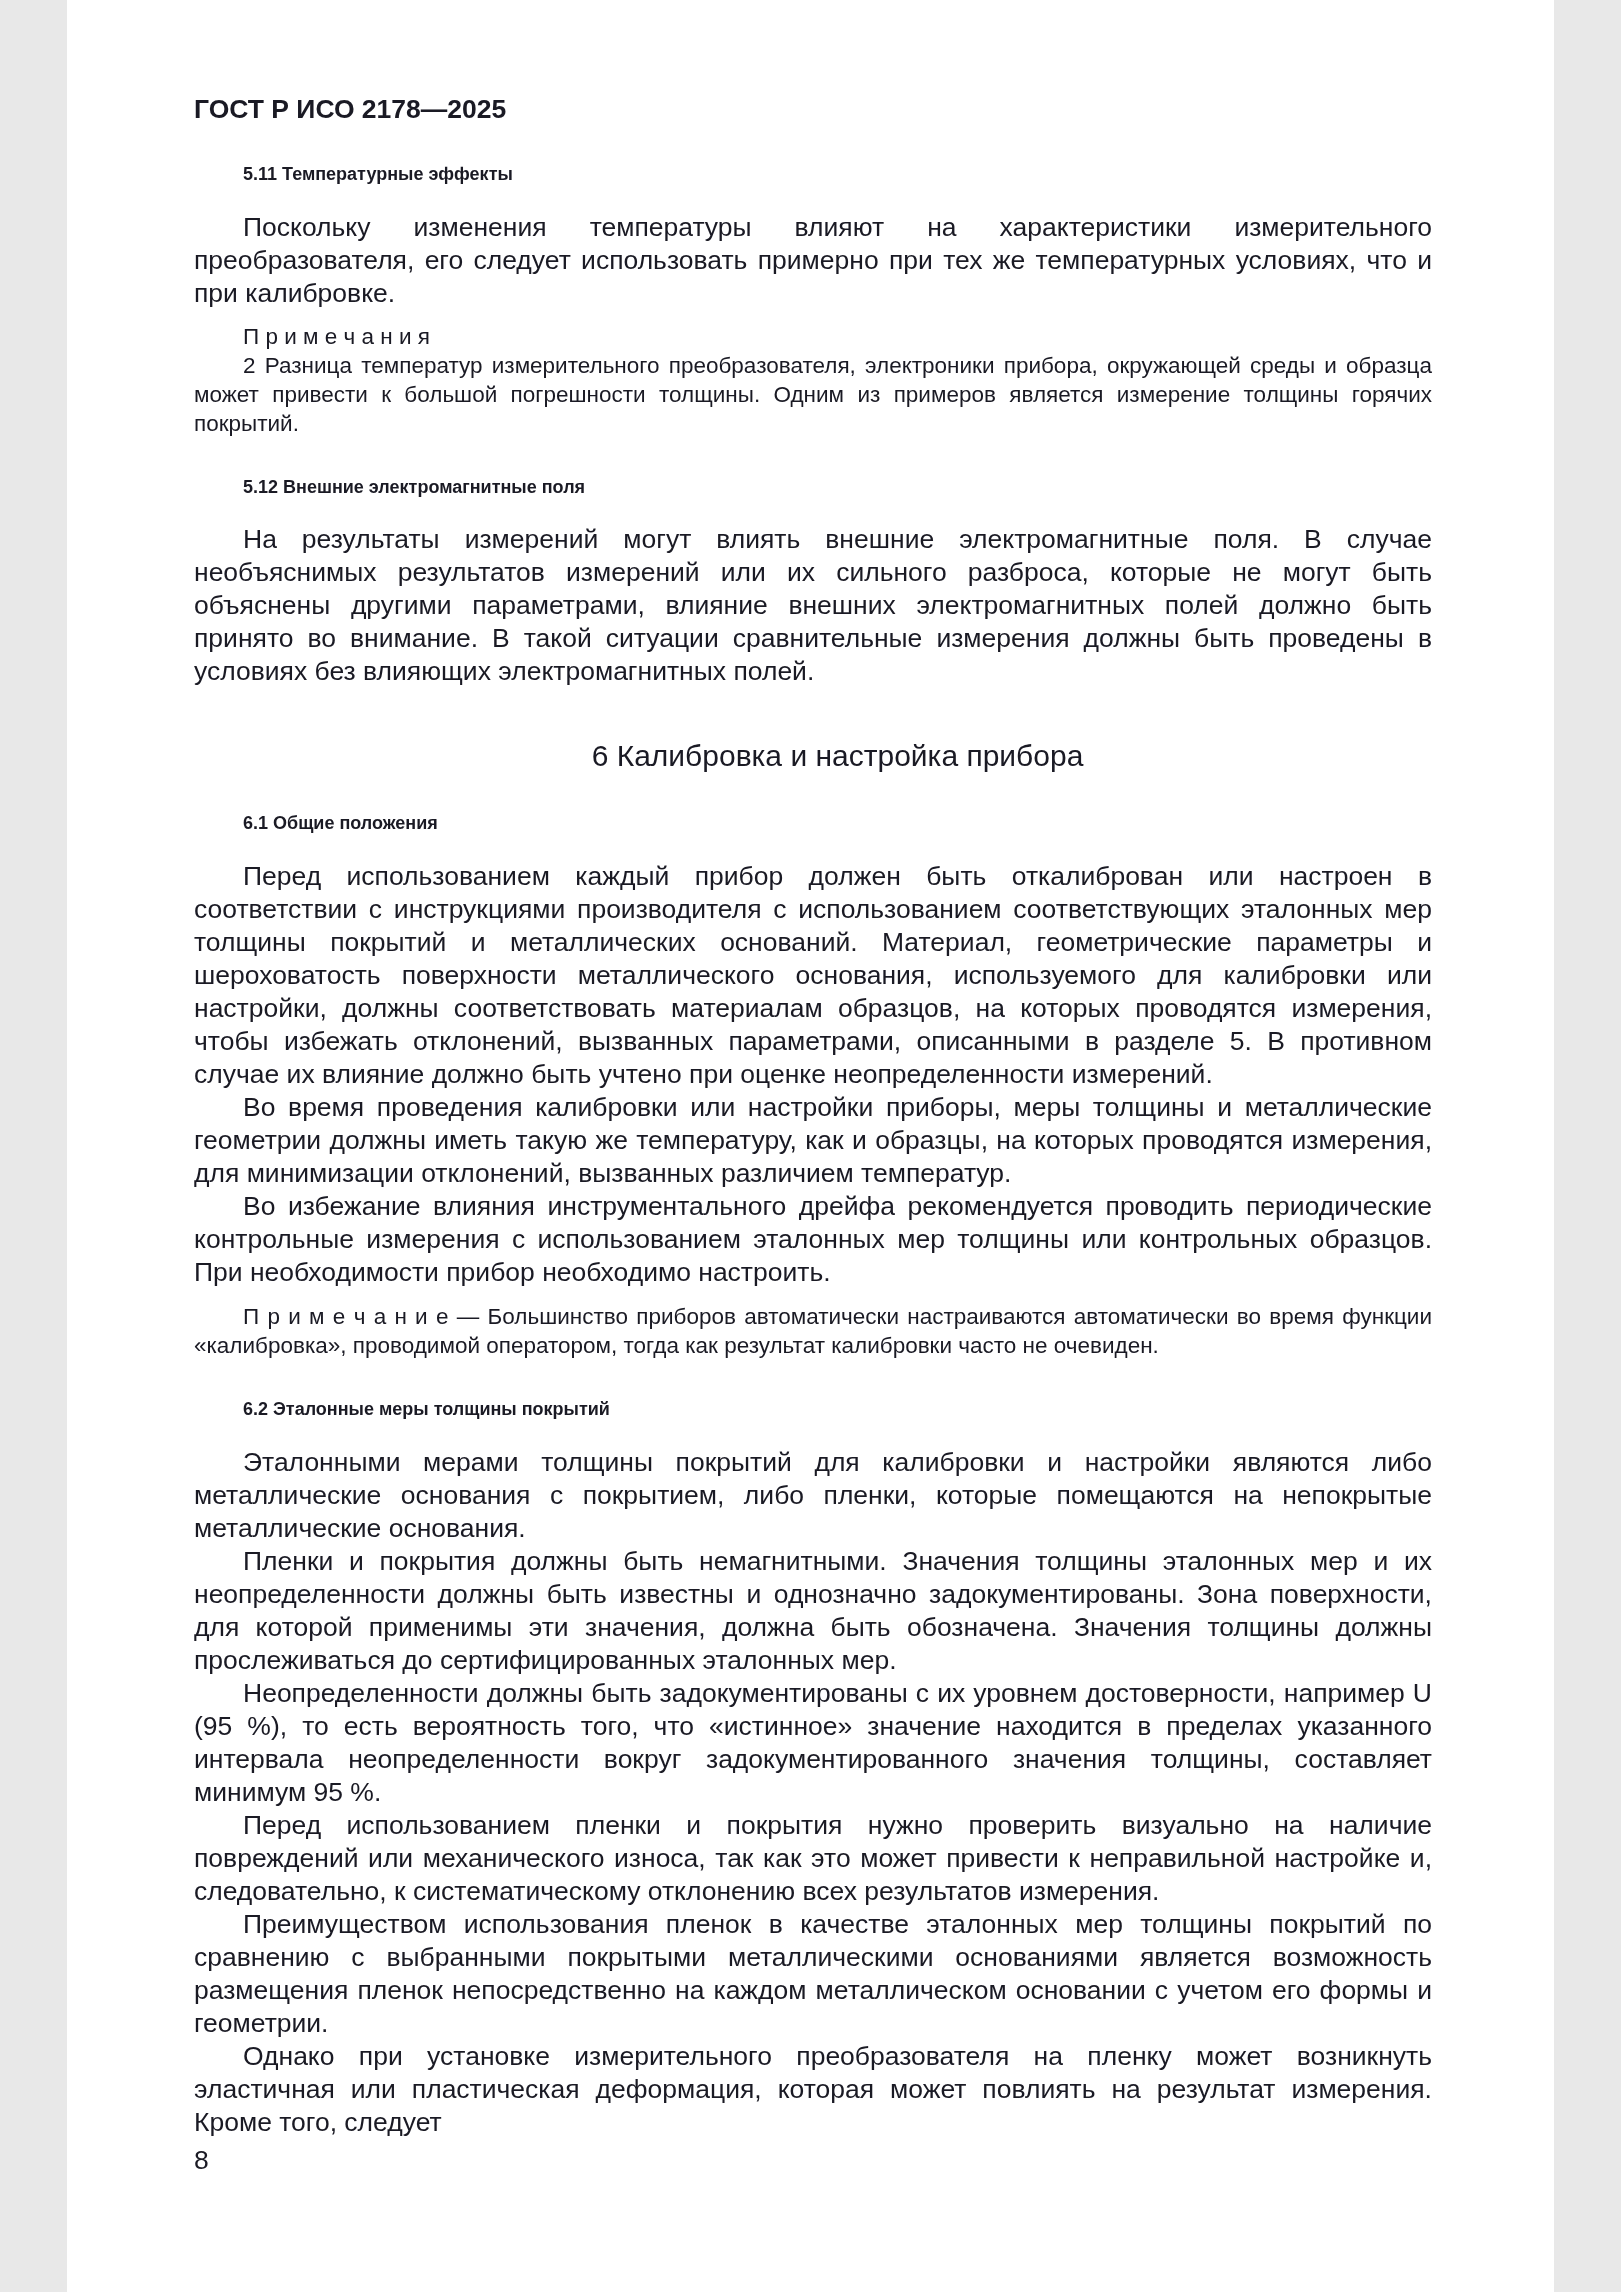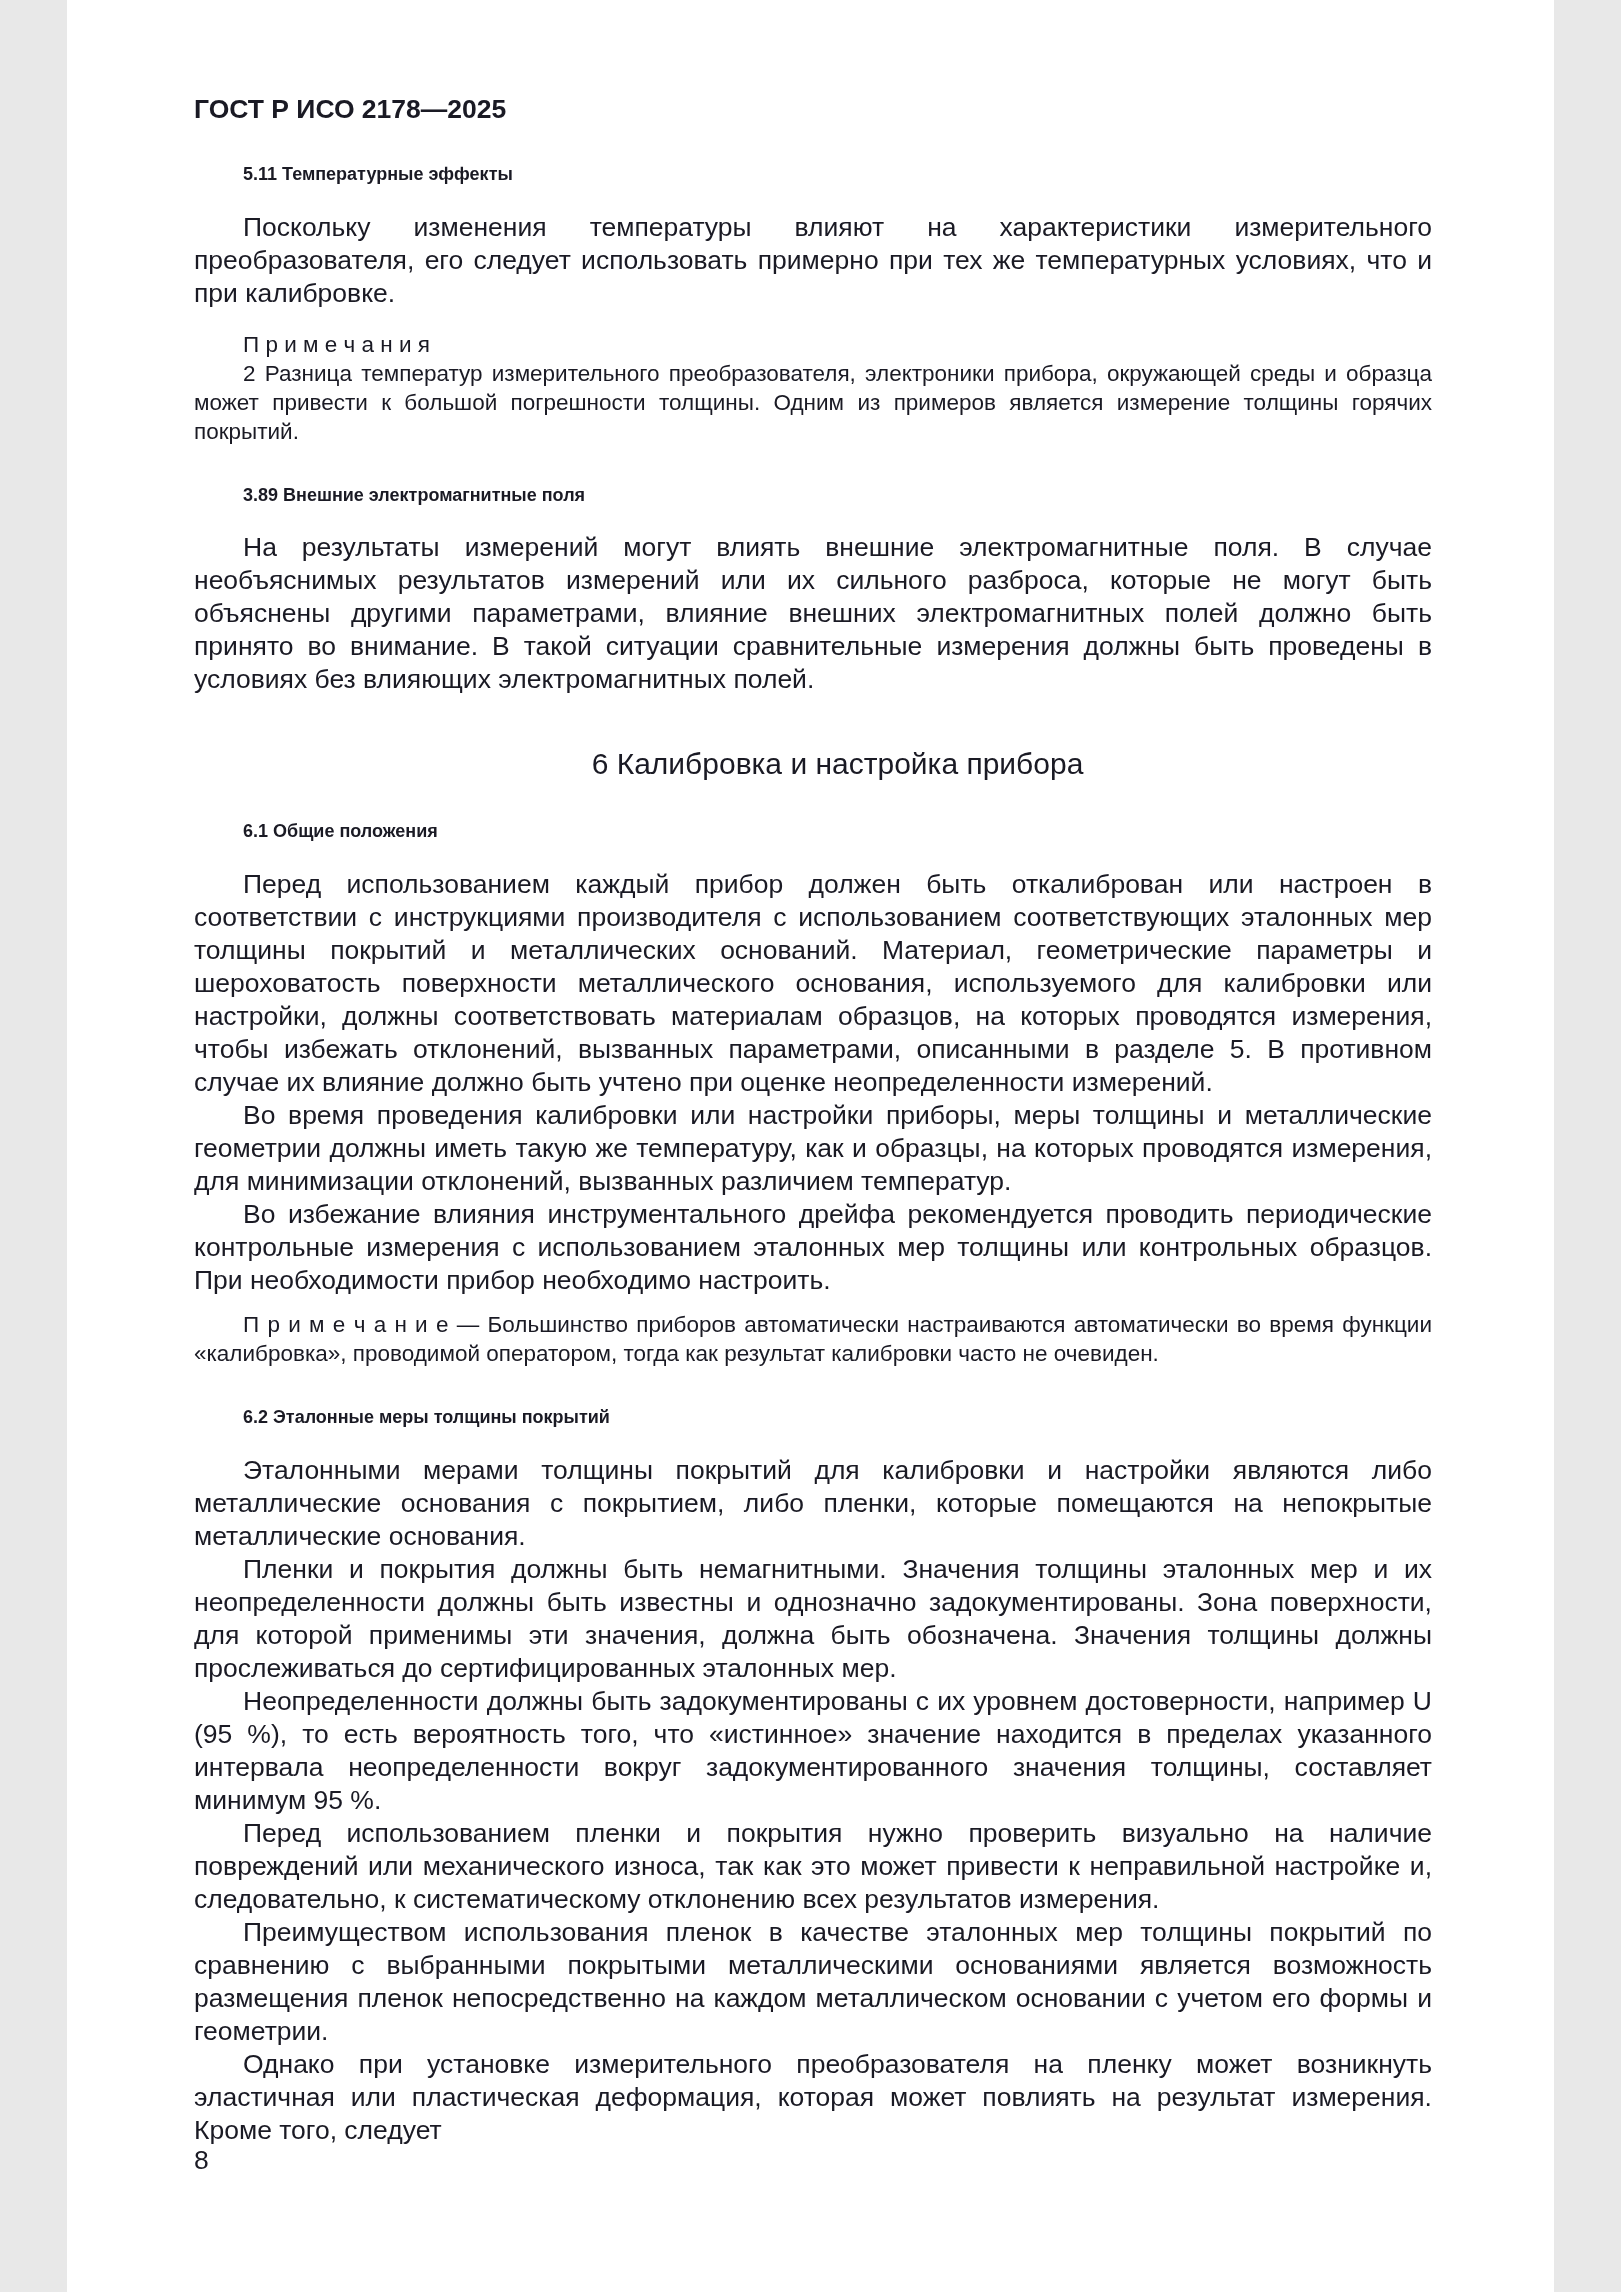--- a/index.html
+++ b/index.html
@@ -40,21 +40,21 @@
     font-weight: normal;
     line-height: 37px;
     padding-left: 49px;
     margin: 49px 0 13.7px 0;
     text-align: center;
   }
   .note-title {
     font-size: 22.5px;
     line-height: 29px;
     text-indent: 49px;
-    margin-top: 20px;
+    margin-top: 12px;
   }
   .note {
     font-size: 22.5px;
     line-height: 29px;
     text-align: justify;
     text-indent: 49px;
   }
   .note-standalone {
     font-size: 22.5px;
     line-height: 29px;
@@ -74,21 +74,21 @@
 <body>
 
 <div class="page">
   <div class="doc-header">ГОСТ Р ИСО 2178—2025</div>
 
   <div class="doc-content">
       <div class="blk heading">5.11 Температурные эффекты</div>
       <div class="blk para">Поскольку изменения температуры влияют на характеристики измерительного преобразователя, его следует использовать примерно при тех же температурных условиях, что и при калибровке.</div>
       <div class="blk note-title">П р и м е ч а н и я</div>
       <div class="blk note">2 Разница температур измерительного преобразователя, электроники прибора, окружающей среды и образца может привести к большой погрешности толщины. Одним из примеров является измерение толщины горячих покрытий.</div>
-      <div class="blk heading">3.89 Внешние электромагнитные поля</div>
+      <div class="blk heading">5.12 Внешние электромагнитные поля</div>
       <div class="blk para">На результаты измерений могут влиять внешние электромагнитные поля. В случае необъяснимых результатов измерений или их сильного разброса, которые не могут быть объяснены другими параметрами, влияние внешних электромагнитных полей должно быть принято во внимание. В такой ситуации сравнительные измерения должны быть проведены в условиях без влияющих электромагнитных полей.</div>
       <div class="blk chapter">6 Калибровка и настройка прибора</div>
       <div class="blk heading">6.1 Общие положения</div>
       <div class="blk para">Перед использованием каждый прибор должен быть откалиброван или настроен в соответствии с инструкциями производителя с использованием соответствующих эталонных мер толщины покрытий и металлических оснований. Материал, геометрические параметры и шероховатость поверхности металлического основания, используемого для калибровки или настройки, должны соответствовать материалам образцов, на которых проводятся измерения, чтобы избежать отклонений, вызванных параметрами, описанными в разделе 5. В противном случае их влияние должно быть учтено при оценке неопределенности измерений.</div>
       <div class="blk para">Во время проведения калибровки или настройки приборы, меры толщины и металлические геометрии должны иметь такую же температуру, как и образцы, на которых проводятся измерения, для минимизации отклонений, вызванных различием температур.</div>
       <div class="blk para">Во избежание влияния инструментального дрейфа рекомендуется проводить периодические контрольные измерения с использованием эталонных мер толщины или контрольных образцов. При необходимости прибор необходимо настроить.</div>
       <div class="blk note-standalone">П р и м е ч а н и е  — Большинство приборов автоматически настраиваются автоматически во время функции «калибровка», проводимой оператором, тогда как результат калибровки часто не очевиден.</div>
       <div class="blk heading">6.2 Эталонные меры толщины покрытий</div>
       <div class="blk para">Эталонными мерами толщины покрытий для калибровки и настройки являются либо металлические основания с покрытием, либо пленки, которые помещаются на непокрытые металлические основания.</div>
       <div class="blk para">Пленки и покрытия должны быть немагнитными. Значения толщины эталонных мер и их неопределенности должны быть известны и однозначно задокументированы. Зона поверхности, для которой применимы эти значения, должна быть обозначена. Значения толщины должны прослеживаться до сертифицированных эталонных мер.</div>

